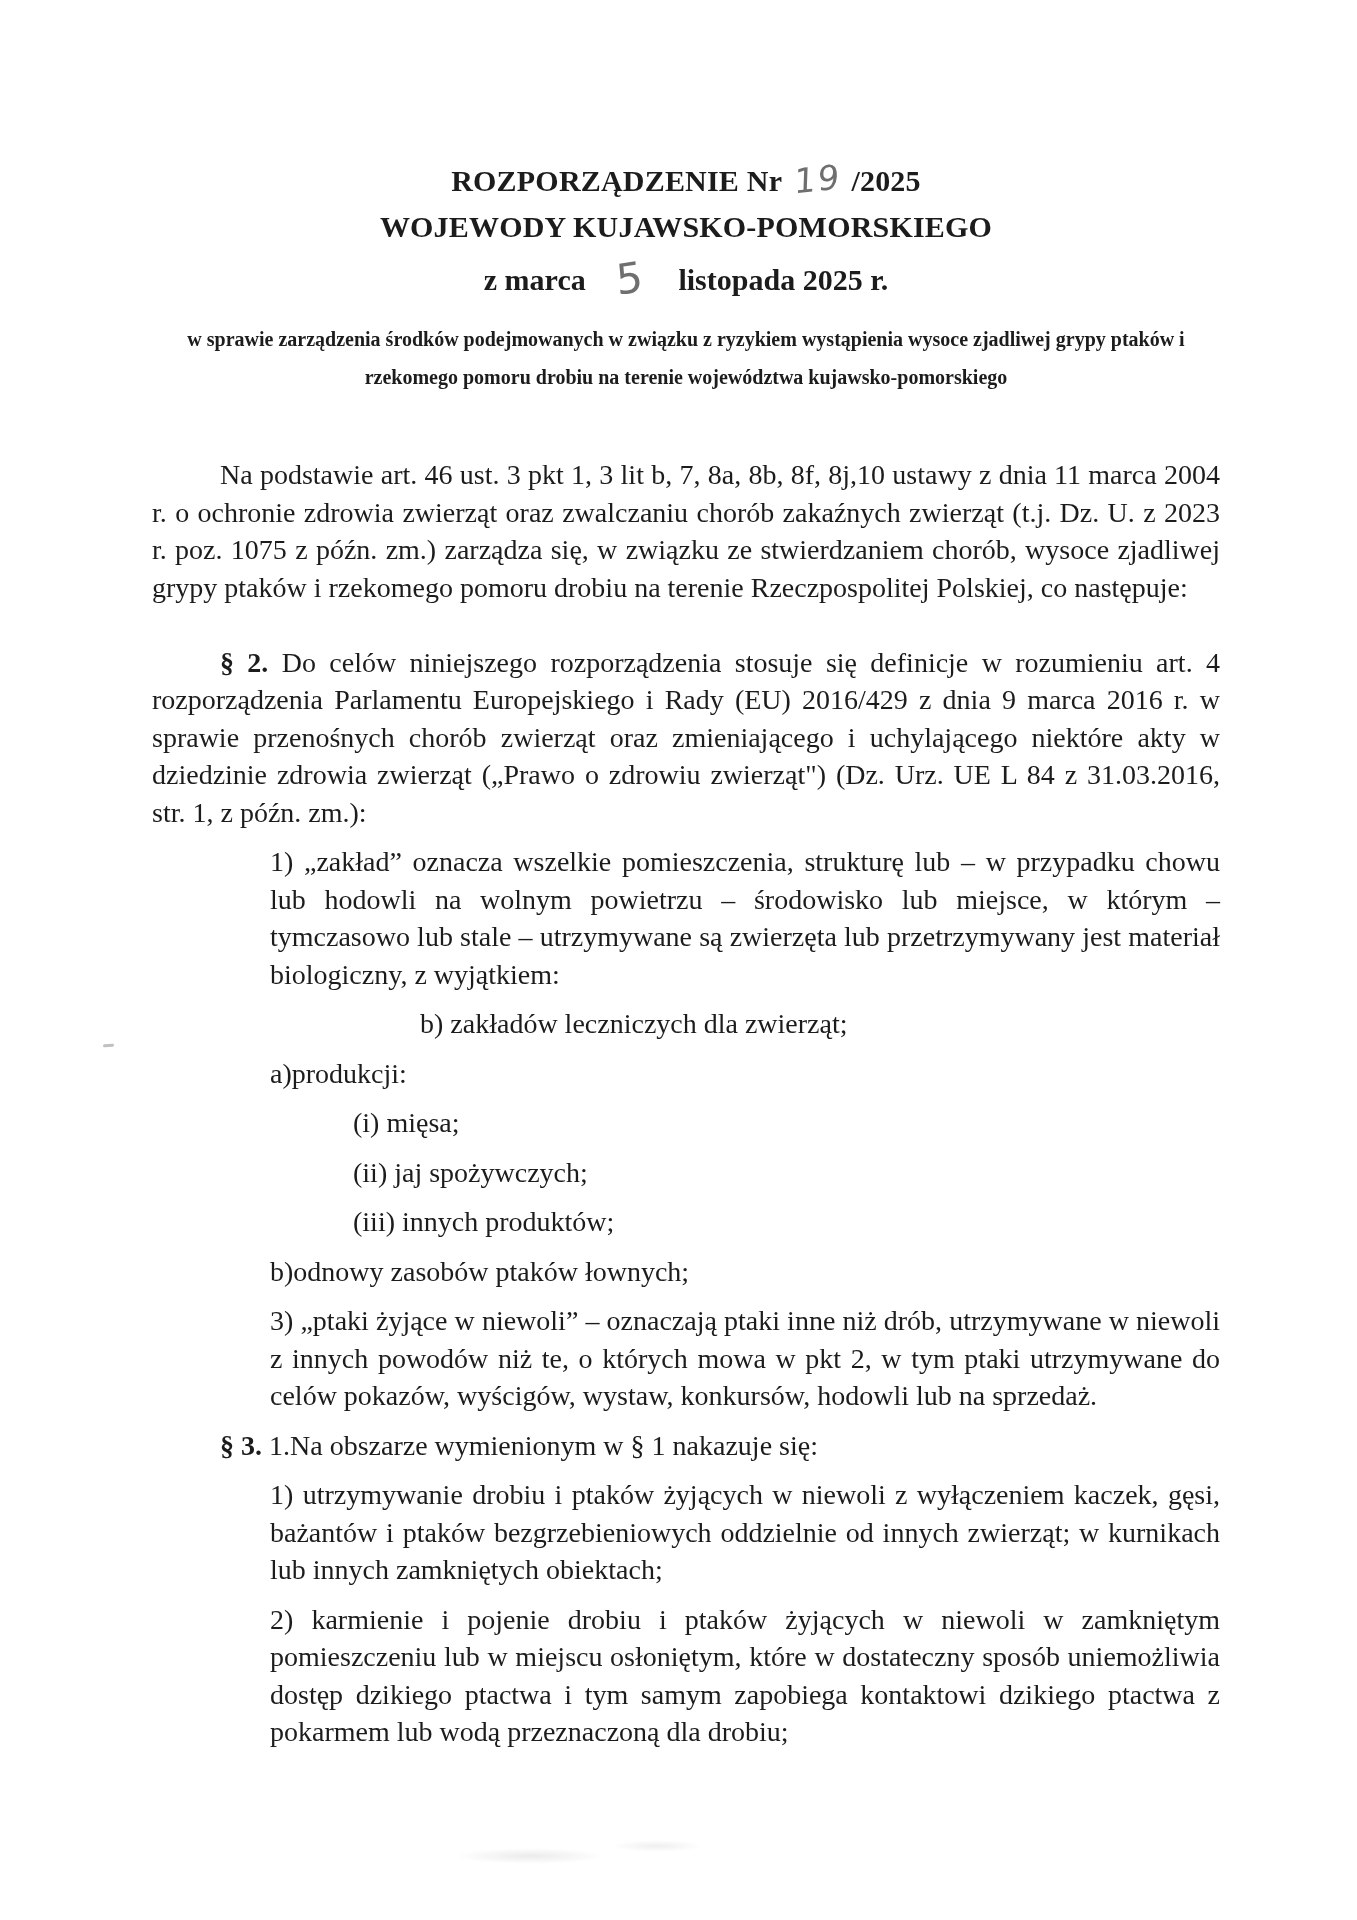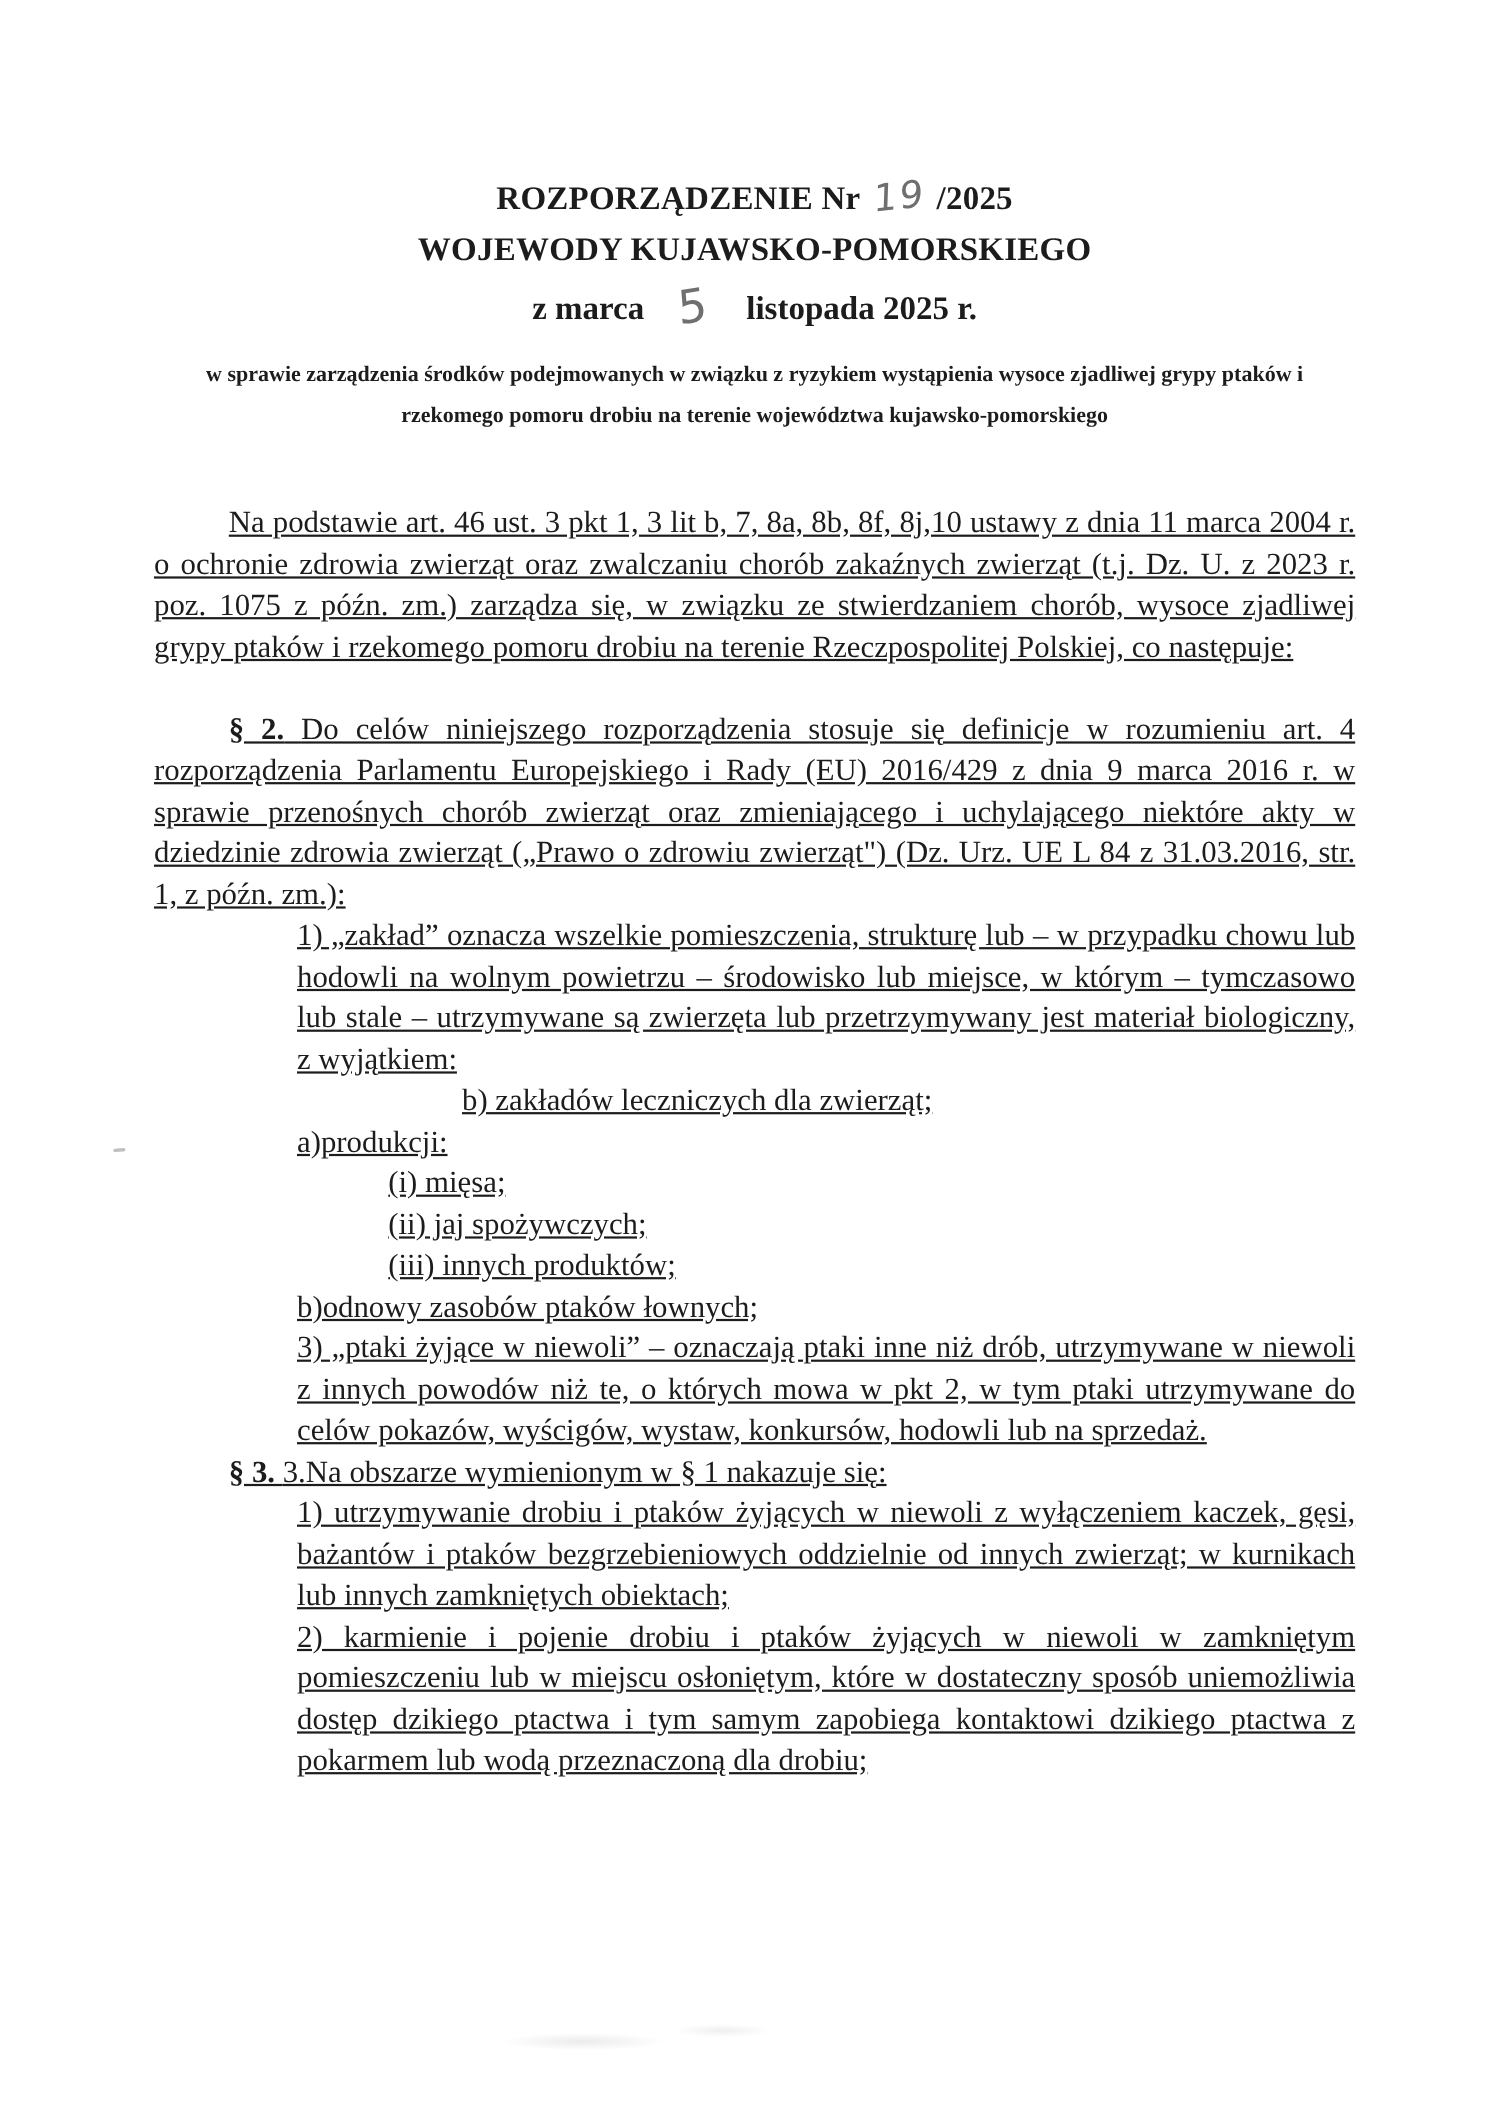--- a/index.html
+++ b/index.html
@@ -41,21 +41,21 @@
     transform:rotate(-6deg) skewX(-8deg);
     margin:0 10px 0 12px;
   }
   .hand-day {
     font-size:42px;
     transform:rotate(-9deg) skewX(-4deg);
     margin:0 36px 0 30px; position:relative; top:3px;
   }
   
   .body-text { margin-top:60px; font-size:28px; line-height:37.5px; }
-  p { margin:0;text-decoration:underline; }
+  p { margin:12px; }
   .just { text-align:justify; }
   .indent { text-indent:68px; }
   .gap { margin-top:37.5px; }
   .item { margin-left:130px; }
   .sub  { margin-left:280px; }
   .rom  { margin-left:213px; }
   b.par { font-weight:bold; }
   
   .dash-artifact {
     position:absolute; left:103px; top:1044px;
@@ -97,21 +97,21 @@
     <p class="sub">b) zakładów leczniczych dla zwierząt;</p>
     <p class="item">a)produkcji:</p>
     <p class="rom">(i) mięsa;</p>
     <p class="rom">(ii) jaj spożywczych;</p>
     <p class="rom">(iii) innych produktów;</p>
     <p class="item">b)odnowy zasobów ptaków łownych;</p>
     <p class="just item">3) „ptaki żyjące w niewoli” – oznaczają ptaki inne niż drób, utrzymywane w niewoli z innych powodów niż te, o których mowa  w pkt 2, w tym ptaki utrzymywane do celów pokazów, wyścigów, wystaw, konkursów, hodowli lub na sprzedaż.</p>
 
     <p class="just indent">
       <b class="par">§ 3.</b>
-      <span>3.Na obszarze wymienionym w § 1 nakazuje się:</span>
+      <span>1.Na obszarze wymienionym w § 1 nakazuje się:</span>
     </p>
 
     <p class="just item">1) utrzymywanie drobiu i ptaków żyjących w niewoli z wyłączeniem kaczek, gęsi, bażantów i ptaków bezgrzebieniowych oddzielnie od innych zwierząt; w kurnikach lub innych zamkniętych obiektach;</p>
     <p class="just item">2) karmienie i pojenie drobiu i ptaków żyjących w niewoli w zamkniętym pomieszczeniu lub w miejscu osłoniętym, które w dostateczny sposób uniemożliwia dostęp dzikiego ptactwa i tym samym zapobiega kontaktowi dzikiego ptactwa z pokarmem lub wodą przeznaczoną dla drobiu;</p>
 
   </div>
 
   <div class="dash-artifact"></div>
   <div class="smudge1"></div>
   <div class="smudge2"></div>

